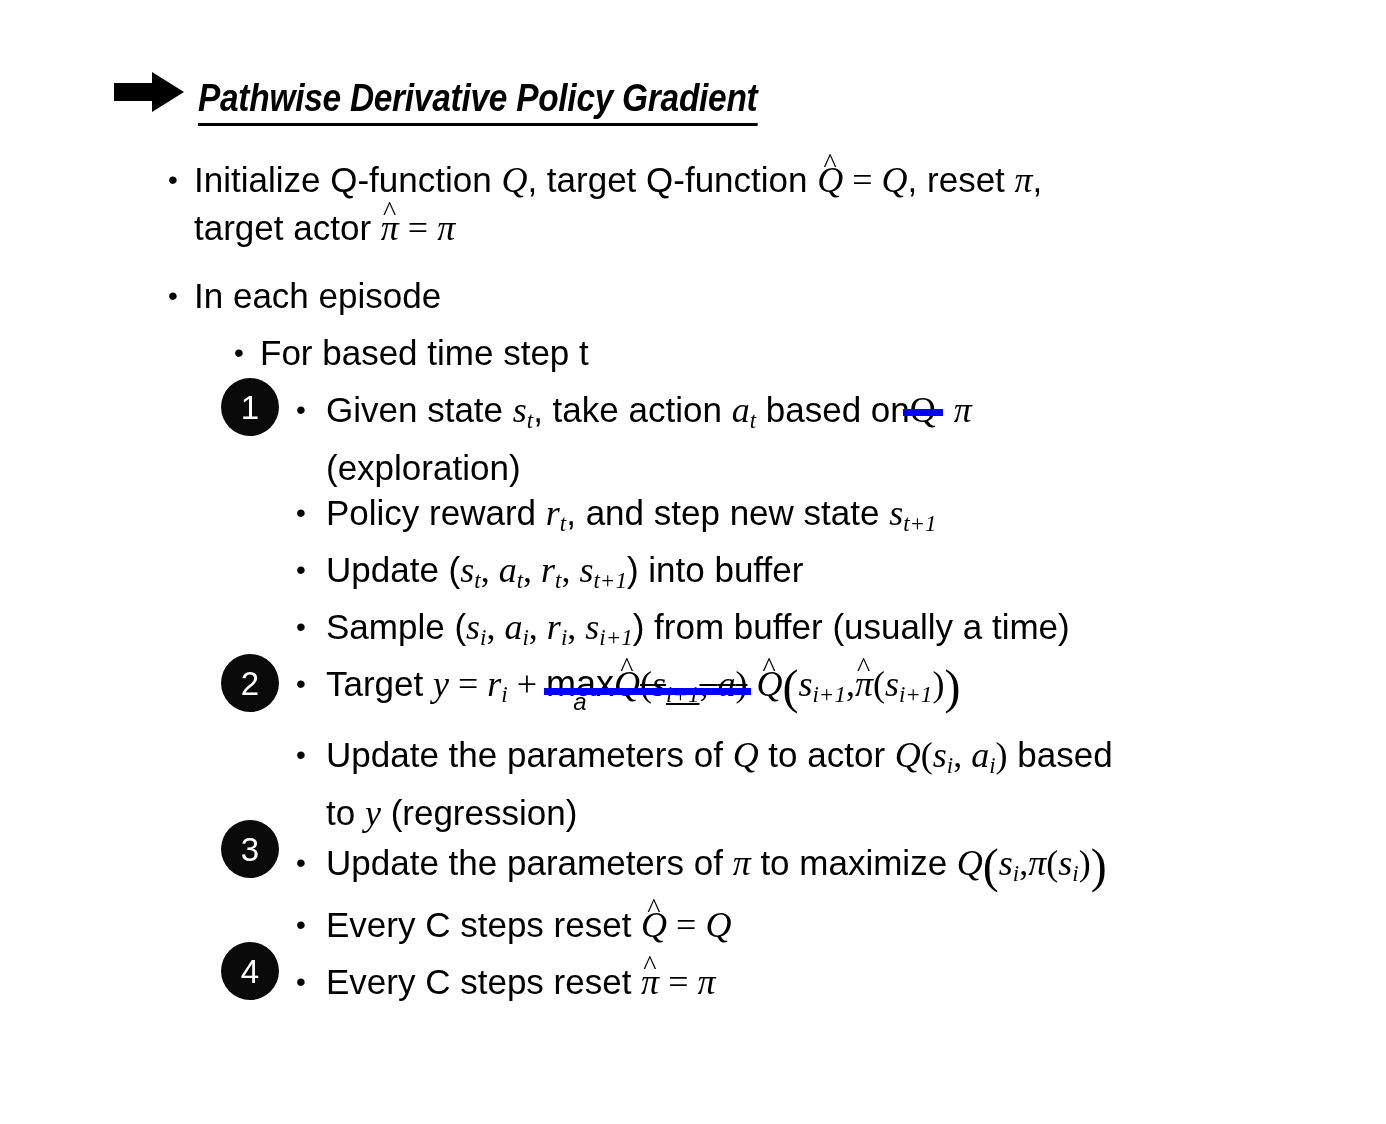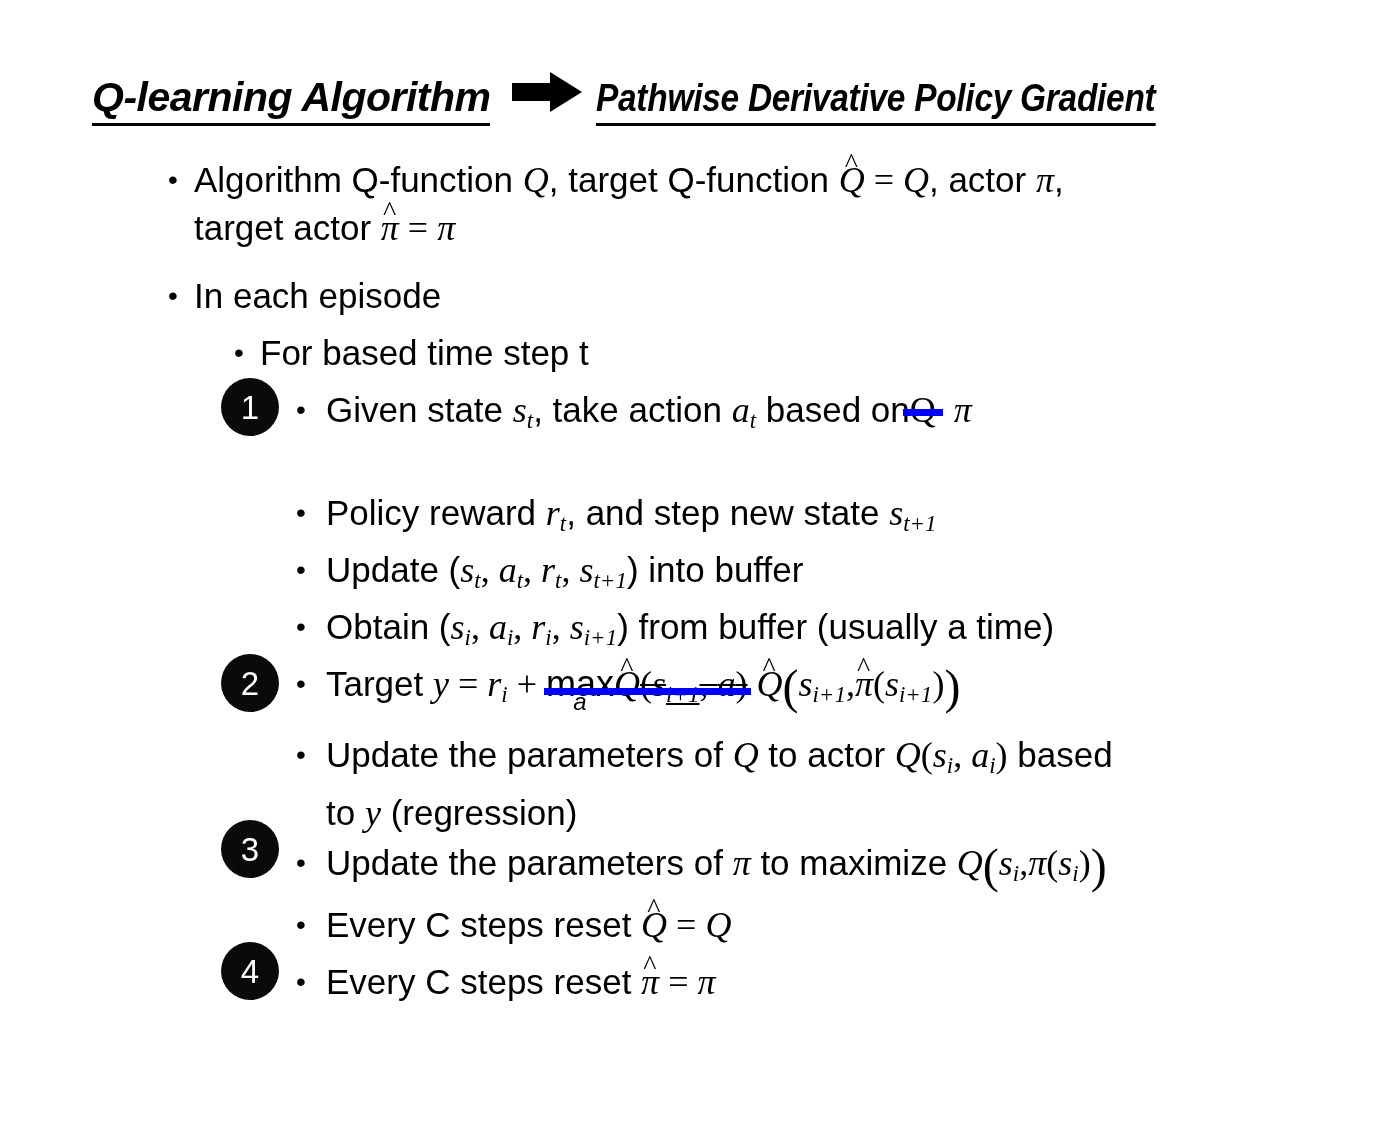--- a/index.html
+++ b/index.html
@@ -215,21 +215,20 @@
     justify-content: center;
     line-height: 1;
   }
 </style>
 </head>
 <body>
 
 <div class="slide">
 
   <div class="title-row">
-    <div class="title-left">Q-learning Algorithm</div>
     <div class="arrow-wrap">
       <div class="block-arrow">
         <div class="shaft"></div>
         <div class="head"></div>
       </div>
     </div>
     <div class="title-right">Pathwise Derivative Policy Gradient</div>
   </div>
 
   <div class="badge" style="left:221px; top:378px;">
@@ -243,62 +242,63 @@
   </div>
   <div class="badge" style="left:221px; top:942px;">
     <span>4</span>
   </div>
 
   <div class="body">
 
     <div class="bullet lvl1" style="top:156px;">
       <span class="dot">•</span>
       <span class="txt">
-        <span>Algorithm Q-function </span><span class="m">Q</span><span>, target Q-function </span><span class="m hat"><span class="base">Q</span><span class="caret">^</span></span><span class="mu"> = </span><span class="m">Q</span><span>, actor </span><span class="m">π</span><span>,</span>
+        <span>Initialize Q-function </span><span class="m">Q</span><span>, target Q-function </span><span class="m hat"><span class="base">Q</span><span class="caret">^</span></span><span class="mu"> = </span><span class="m">Q</span><span>, reset </span><span class="m">π</span><span>,</span>
         <br>
         <span>target actor </span><span class="m hat"><span class="base">π</span><span class="caret">^</span></span><span class="mu"> = </span><span class="m">π</span>
       </span>
     </div>
 
     <div class="bullet lvl1" style="top:272px;">
       <span class="dot">•</span>
       <span class="txt">In each episode</span>
     </div>
 
     <div class="bullet lvl2" style="top:329px;">
       <span class="dot">•</span>
       <span class="txt">For based time step t</span>
     </div>
 
     <div class="bullet lvl3" style="top:386px;">
       <span class="dot">•</span>
       <span class="txt">
         <span>Given state </span><span class="m">s</span><span class="sub">t</span><span>, take action </span><span class="m">a</span><span class="sub">t</span><span> based on</span><span class="qstrike"><span class="mu">Q</span><span class="blueline" style="--blue:#0000ff"></span></span><span class="mu">&nbsp;&nbsp;</span><span class="m">π</span>
         <br>
+        <span>(exploration)</span>
       </span>
     </div>
 
     <div class="bullet lvl3" style="top:489px;">
       <span class="dot">•</span>
       <span class="txt">
         <span>Policy reward </span><span class="m">r</span><span class="sub">t</span><span>, and step new state </span><span class="m">s</span><span class="sub">t+1</span>
       </span>
     </div>
 
     <div class="bullet lvl3" style="top:546px;">
       <span class="dot">•</span>
       <span class="txt">
         <span>Update (</span><span class="m">s</span><span class="sub">t</span><span class="mu">, </span><span class="m">a</span><span class="sub">t</span><span class="mu">, </span><span class="m">r</span><span class="sub">t</span><span class="mu">, </span><span class="m">s</span><span class="sub">t+1</span><span>) into buffer</span>
       </span>
     </div>
 
     <div class="bullet lvl3" style="top:603px;">
       <span class="dot">•</span>
       <span class="txt">
-        <span>Obtain (</span><span class="m">s</span><span class="sub">i</span><span class="mu">, </span><span class="m">a</span><span class="sub">i</span><span class="mu">, </span><span class="m">r</span><span class="sub">i</span><span class="mu">, </span><span class="m">s</span><span class="sub">i+1</span><span>) from buffer (usually a time)</span>
+        <span>Sample (</span><span class="m">s</span><span class="sub">i</span><span class="mu">, </span><span class="m">a</span><span class="sub">i</span><span class="mu">, </span><span class="m">r</span><span class="sub">i</span><span class="mu">, </span><span class="m">s</span><span class="sub">i+1</span><span>) from buffer (usually a time)</span>
       </span>
     </div>
 
     <div class="bullet lvl3" style="top:660px;">
       <span class="dot">•</span>
       <span class="txt">
         <span>Target </span><span class="m">y</span><span class="mu"> = </span><span class="m">r</span><span class="sub">i</span><span class="mu"> + </span><span class="struck"><span class="maxop"><span>max</span><span class="lim">a</span></span><span class="m hat"><span class="base">Q</span><span class="caret">^</span></span><span class="mu">(</span><span class="m">s</span><span class="sub">i+1</span><span class="mu">, </span><span class="m">a</span><span class="mu">)</span><span class="blueline" style="--blue:#0000ff"></span></span><span class="mu">&nbsp;</span><span class="m hat"><span class="base">Q</span><span class="caret">^</span></span><span class="bigparen">(</span><span class="m">s</span><span class="sub">i+1</span><span class="mu">,</span><span class="m hat"><span class="base">π</span><span class="caret">^</span></span><span class="mu">(</span><span class="m">s</span><span class="sub">i+1</span><span class="mu">)</span><span class="bigparen">)</span>
       </span>
     </div>
 

